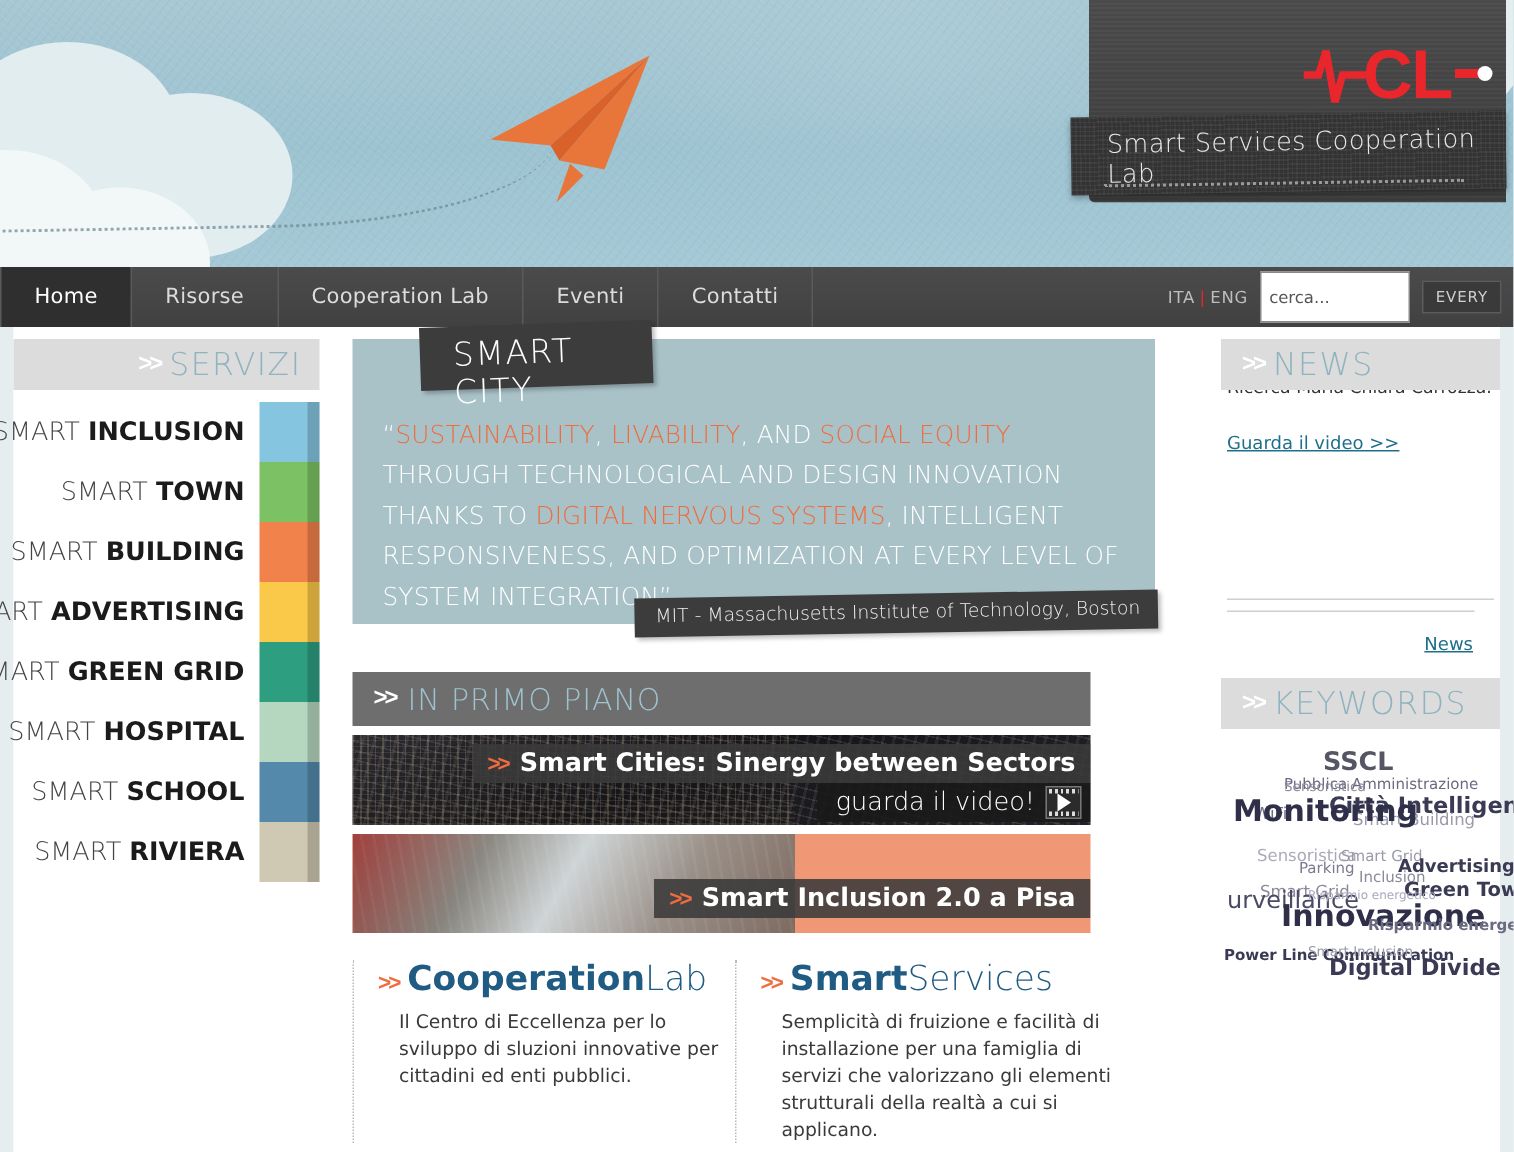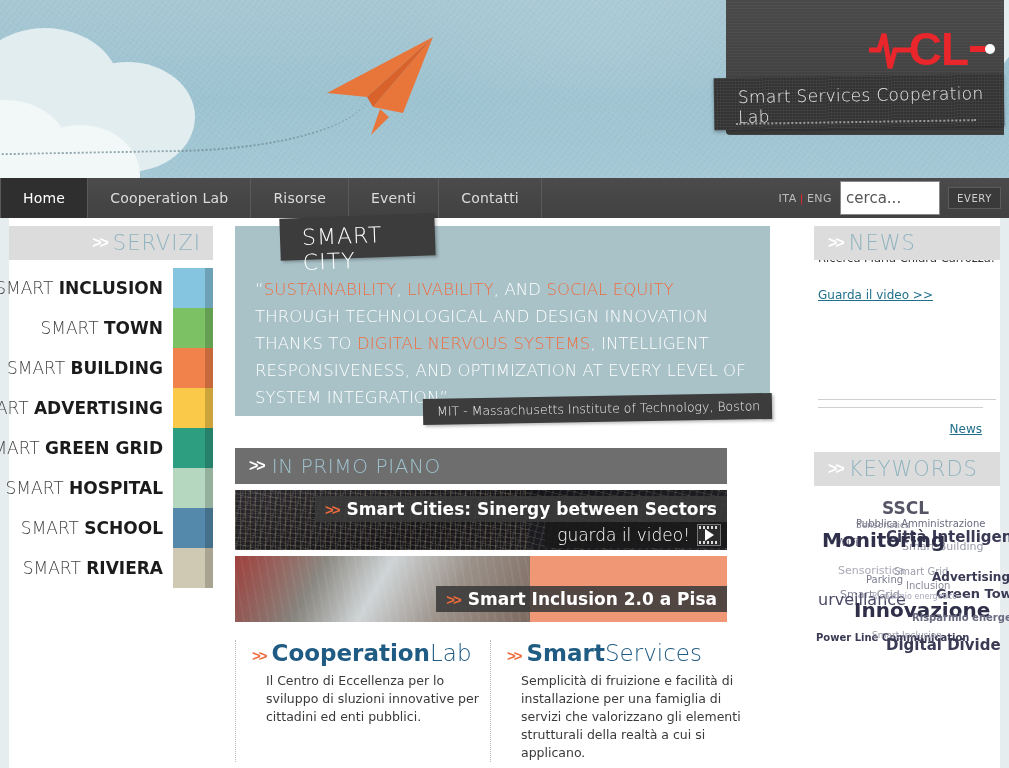--- a/index.html
+++ b/index.html
@@ -106,21 +106,21 @@
     border-top:6px solid #2f2f2f;
   }
   .nav-right {
     margin-left:auto; display:flex; align-items:center; gap:8px; padding-right:8px;
   }
   .lang { color:#bdbdbd; font-size:11px; font-family:"DejaVu Sans", sans-serif; letter-spacing:.5px;text-align:right; }
   .lang .sep { color:#e8262b; margin:0 3px; }
   .lang span.l { cursor:pointer; }
   .search-input {
     width:100px; height:34px; border:1px solid #888; background:#fff;
-    font-size:15px; color:#555; padding:0 5px;
+    font-size:11px; color:#555; padding:0 5px;
     font-family:"DejaVu Sans", sans-serif;
   }
   .search-btn {
     height:22px; background:#3a3a3a; color:#cfcfcf; border:1px solid #5c5c5c;
     font-size:10px; padding:0 8px; letter-spacing:.6px; cursor:pointer;
     font-family:"DejaVu Sans", sans-serif;
   }
 
   
   .page {
@@ -332,22 +332,22 @@
     <div class="logo-strip">
       <div class="logo-strip-text">Smart Services Cooperation Lab</div>
       <div class="logo-strip-dots"></div>
     </div>
   </div>
 </div>
 
 <div class="navbar">
   <div class="nav-left">
     <div class="nav-item active">Home</div>
+    <div class="nav-item">Risorse</div>
     <div class="nav-item">Cooperation Lab</div>
-    <div class="nav-item">Risorse</div>
     <div class="nav-item">Eventi</div>
     <div class="nav-item">Contatti</div>
   </div>
   <div class="nav-right">
     <div class="lang">
       <span class="l">ITA</span><span class="sep">|</span><span class="l">ENG</span>
     </div>
     <input class="search-input" value="cerca..." style="">
     <button class="search-btn">EVERY</button>
   </div>

